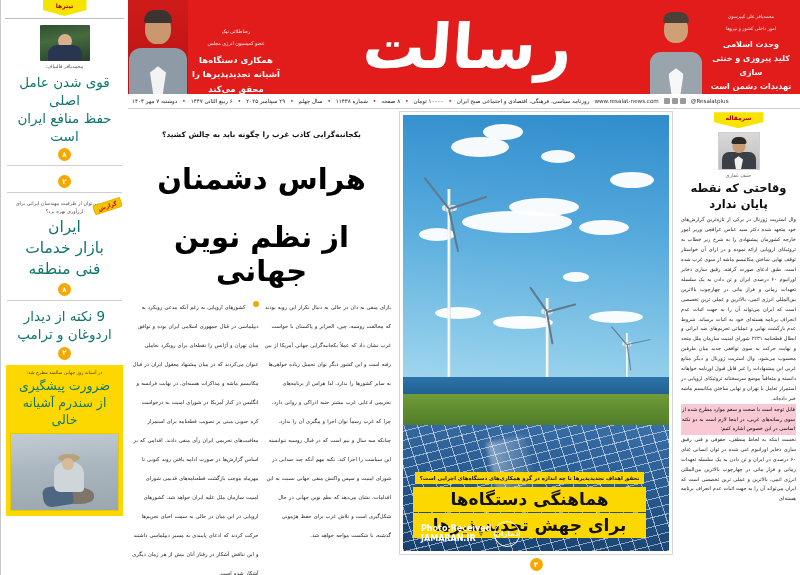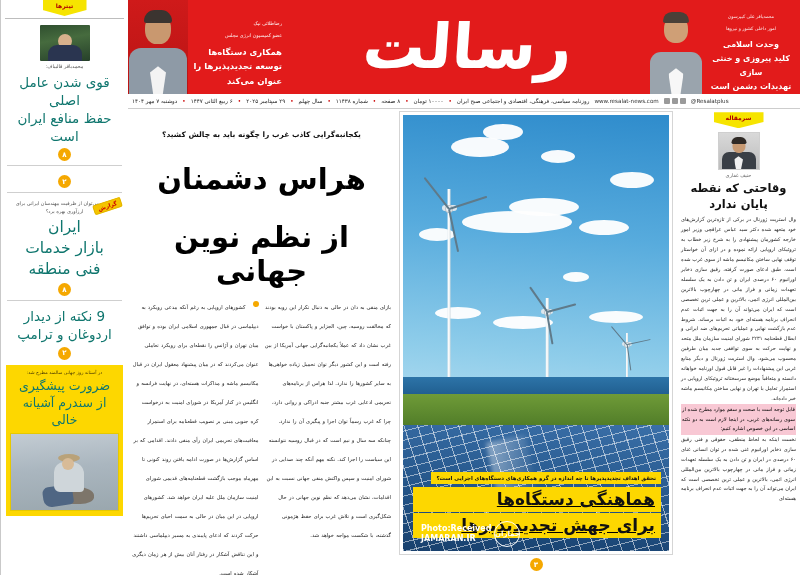--- a/index.html
+++ b/index.html
@@ -202,21 +202,22 @@
   }
   .mh-portrait .p-shirt {
     position: absolute; bottom: 0; left: 50%; transform: translateX(-50%);
     width: 16px; height: 28px;
     background: #f3f3f3;
     clip-path: polygon(50% 0, 100% 22%, 80% 100%, 20% 100%, 0 22%);
   }
   .mh-quote {
     flex: 0 0 92px;
     color: #fff;
-    padding: 20px 2px 0 2px;
+    text-align: center;
+    padding: 28px 2px 0 2px;
     direction: rtl;
   }
   .mh-quote .src {
     font-size: 4.8px; line-height: 1.55; opacity: .92; margin-bottom: 5px;
   }
   .mh-quote .txt {
     font-size: 8.5px; font-weight: bold; line-height: 1.7;
   }
   .mh-logo {
     flex: 1 1 auto;
@@ -397,23 +398,23 @@
       linear-gradient(185deg,#3a6fa8 0%, #2c5f95 35%, #1f4e80 70%, #18406d 100%);
   }
   .panel-glare {
     position: absolute;
     background: linear-gradient(100deg, rgba(255,255,255,.45), rgba(255,255,255,0));
     transform: rotate(-12deg);
     filter: blur(2px);
   }
   .overlay-headline {
     position: absolute;
-    left: 10px; right: 8px; bottom: 12px;
-    direction: rtl;
-    text-decoration: underline;
+    left: 10px; right: 23px; bottom: 12px;
+    text-align: center;
+    direction: rtl;
   }
   .ov-kicker {
     display: inline-block;
     background: #fdd700;
     color: #111;
     font-size: 5.4px; font-weight: bold;
     padding: 2px 5px;
     margin-bottom: 2px;
     line-height: 1.5;
   }
@@ -574,22 +575,22 @@
       <div class="mh-portrait">
         <div class="p-suit"></div>
           <div class="p-shirt"></div>
         <div class="p-head"></div>
           <div class="p-hair"></div>
       </div>
       <div class="mh-quote">
         <div class="src">رضاطلائی نیک</div>
         <div class="src">عضو کمیسیون انرژی مجلس</div>
         <div class="txt">همکاری دستگاه‌ها</div>
-        <div class="txt">توسعه تجدیدپذیرها را</div>
-        <div class="txt">عنوان می‌کند</div>
+        <div class="txt">آشیانه تجدیدپذیرها را</div>
+        <div class="txt">محقق می‌کند</div>
       </div>
       <div class="mh-logo">
         <div class="logo-text">رسالت</div>
       </div>
       <div class="mh-left-box">
         <div class="lp">
           <div class="p-suit"></div>
             <div class="p-shirt"></div>
           <div class="p-head"></div>
             <div class="p-hair"></div>

